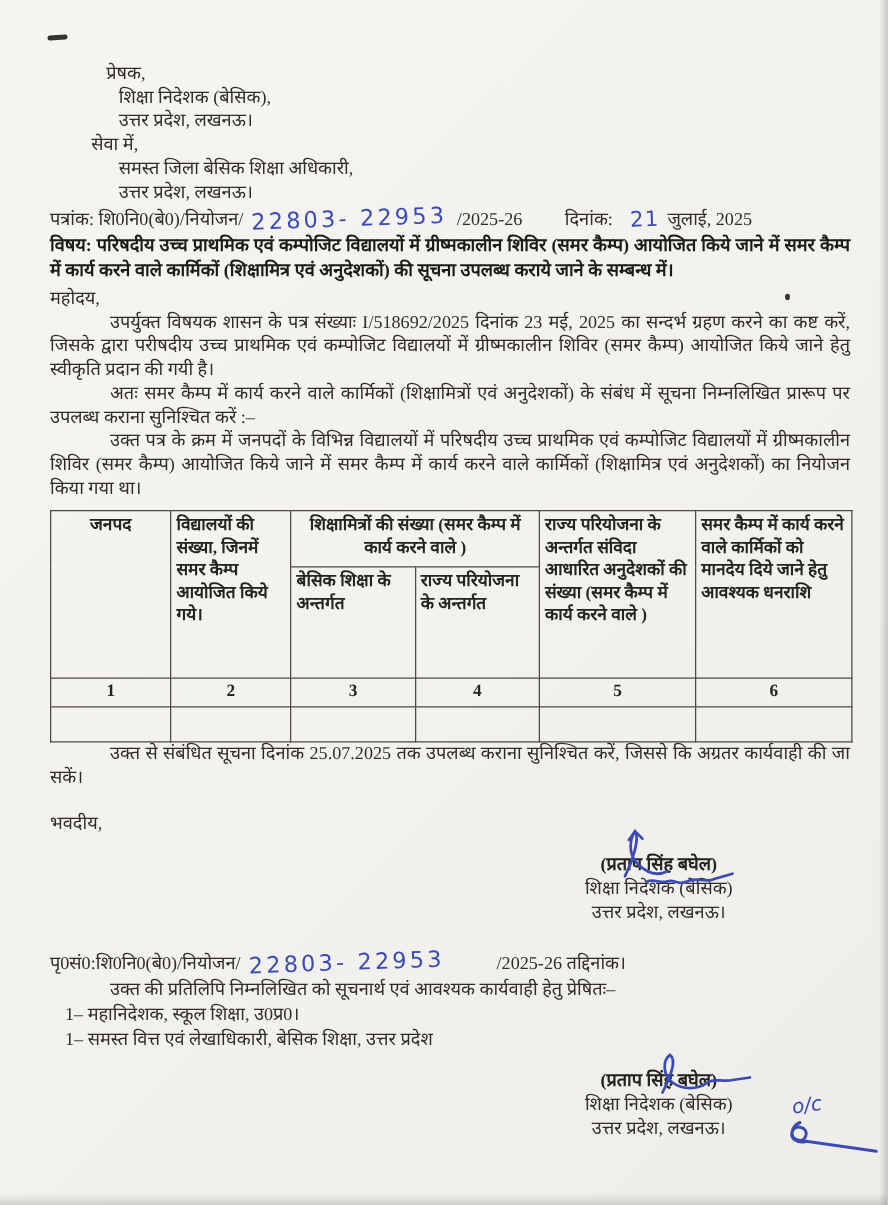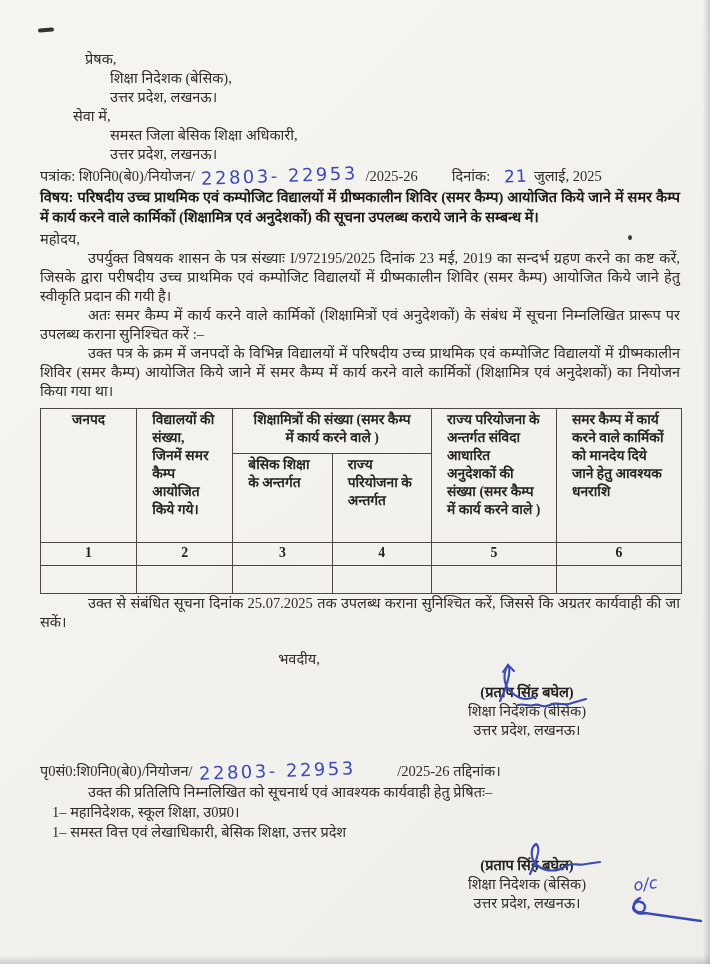--- a/index.html
+++ b/index.html
@@ -28,48 +28,48 @@
     pointer-events:none;
   }
   .content{position:relative;padding:50px 30px 0 40px;}
   .corner-dash{
     position:absolute;left:38px;top:28px;width:16px;height:4px;
     background:#35332f;border-radius:2px;transform:rotate(-4deg);
   }
   .dot-artifact{position:absolute;width:4px;height:5px;background:#3a3733;border-radius:50%;}
   .from-label{margin-left:45px;}
   .to-label{margin-left:33px;}
-  .addr-line{margin-left:70px;}
+  .addr-line{margin-left:55px;}
   .ref-line{white-space:nowrap;margin-top:3px;}
   .hand{
     display:inline-block;color:#3a4cb4;
     font-family:"DejaVu Sans",sans-serif;
     font-size:18px;line-height:14px;letter-spacing:2.5px;
     transform:rotate(-2deg) translateY(1px);
   }
   .hand.small{font-size:17px;letter-spacing:1px;}
   .ref-num{margin:0 8px 0 6px;}
   .date-label{margin-left:34px;}
   .date-day{margin:0 6px 0 14px;}
   .subject{font-weight:700;color:#1d1b18;text-align:justify;line-height:19.5px;margin-top:2px;}
   .salutation{margin-top:3px;}
   p.para{margin:0;text-align:justify;text-indent:48px;}
   table.fmt{
     border-collapse:collapse;width:642px;margin-top:7px;
     font-size:13.8px;line-height:18px;
   }
   table.fmt td,table.fmt th{
-    border:1.5px solid #4c4944;padding:2px 15px;vertical-align:top;
+    border:1.5px solid #4c4944;padding:2px 4px;vertical-align:top;
     font-weight:600;color:#262420;text-align:left;
   }
   table.fmt .c{text-align:center;}
   table.fmt .num-row td{font-weight:600;text-align:center;height:20px;padding:1px;}
   table.fmt .empty-row td{height:23px;}
   .after-table{margin-top:16px;}
-  .closing{text-align:center;margin:18px 122px 0 0;}
+  .closing{text-align:left;margin:18px 122px 0 0;}
   .sign-block{position:relative;width:190px;margin:14px 58px 0 auto;text-align:center;}
   .sign-block .name{font-weight:600;color:#242220;}
   .sig-svg{position:absolute;pointer-events:none;}
   .endorsement{margin-top:22px;white-space:nowrap;}
   .copy-line{text-indent:48px;margin-top:2px;}
   .copy-item{margin-left:12px;margin-top:1px;}
   .oc-block{position:absolute;left:612px;top:874px;width:95px;height:60px;}
 </style>
 </head>
 <body>
@@ -89,21 +89,21 @@
     <div class="addr-line">उत्तर प्रदेश, लखनऊ।</div>
 
     <div class="ref-line">
       <span>पत्रांक: शि0नि0(बे0)/नियोजन/</span><span class="hand ref-num">22803- 22953</span><span>/2025-26</span><span class="date-label">दिनांक:</span><span class="hand small date-day">21</span><span>जुलाई, 2025</span>
     </div>
 
     <div class="subject">विषय: परिषदीय उच्च प्राथमिक एवं कम्पोजिट विद्यालयों में ग्रीष्मकालीन शिविर (समर कैम्प) आयोजित किये जाने में समर कैम्प में कार्य करने वाले कार्मिकों (शिक्षामित्र एवं अनुदेशकों) की सूचना उपलब्ध कराये जाने के सम्बन्ध में।</div>
 
     <div class="salutation">महोदय,</div>
 
-    <p class="para">उपर्युक्त विषयक शासन के पत्र संख्याः I/972195/2025 दिनांक 23 मई, 2019 का सन्दर्भ ग्रहण करने का कष्ट करें, जिसके द्वारा परीषदीय उच्च प्राथमिक एवं कम्पोजिट विद्यालयों में ग्रीष्मकालीन शिविर (समर कैम्प) आयोजित किये जाने हेतु स्वीकृति प्रदान की गयी है।</p>
+    <p class="para">उपर्युक्त विषयक शासन के पत्र संख्याः I/518692/2025 दिनांक 23 मई, 2025 का सन्दर्भ ग्रहण करने का कष्ट करें, जिसके द्वारा परीषदीय उच्च प्राथमिक एवं कम्पोजिट विद्यालयों में ग्रीष्मकालीन शिविर (समर कैम्प) आयोजित किये जाने हेतु स्वीकृति प्रदान की गयी है।</p>
     <p class="para">अतः समर कैम्प में कार्य करने वाले कार्मिकों (शिक्षामित्रों एवं अनुदेशकों) के संबंध में सूचना निम्नलिखित प्रारूप पर उपलब्ध कराना सुनिश्चित करें :–</p>
     <p class="para">उक्त पत्र के क्रम में जनपदों के विभिन्न विद्यालयों में परिषदीय उच्च प्राथमिक एवं कम्पोजिट विद्यालयों में ग्रीष्मकालीन शिविर (समर कैम्प) आयोजित किये जाने में समर कैम्प में कार्य करने वाले कार्मिकों (शिक्षामित्र एवं अनुदेशकों) का नियोजन किया गया था।</p>
 
     <table class="fmt">
       <colgroup>
         <col style="width:15%">
           <col style="width:15%">
           <col style="width:15.5%">
         <col style="width:15.5%">
           <col style="width:19.5%">

